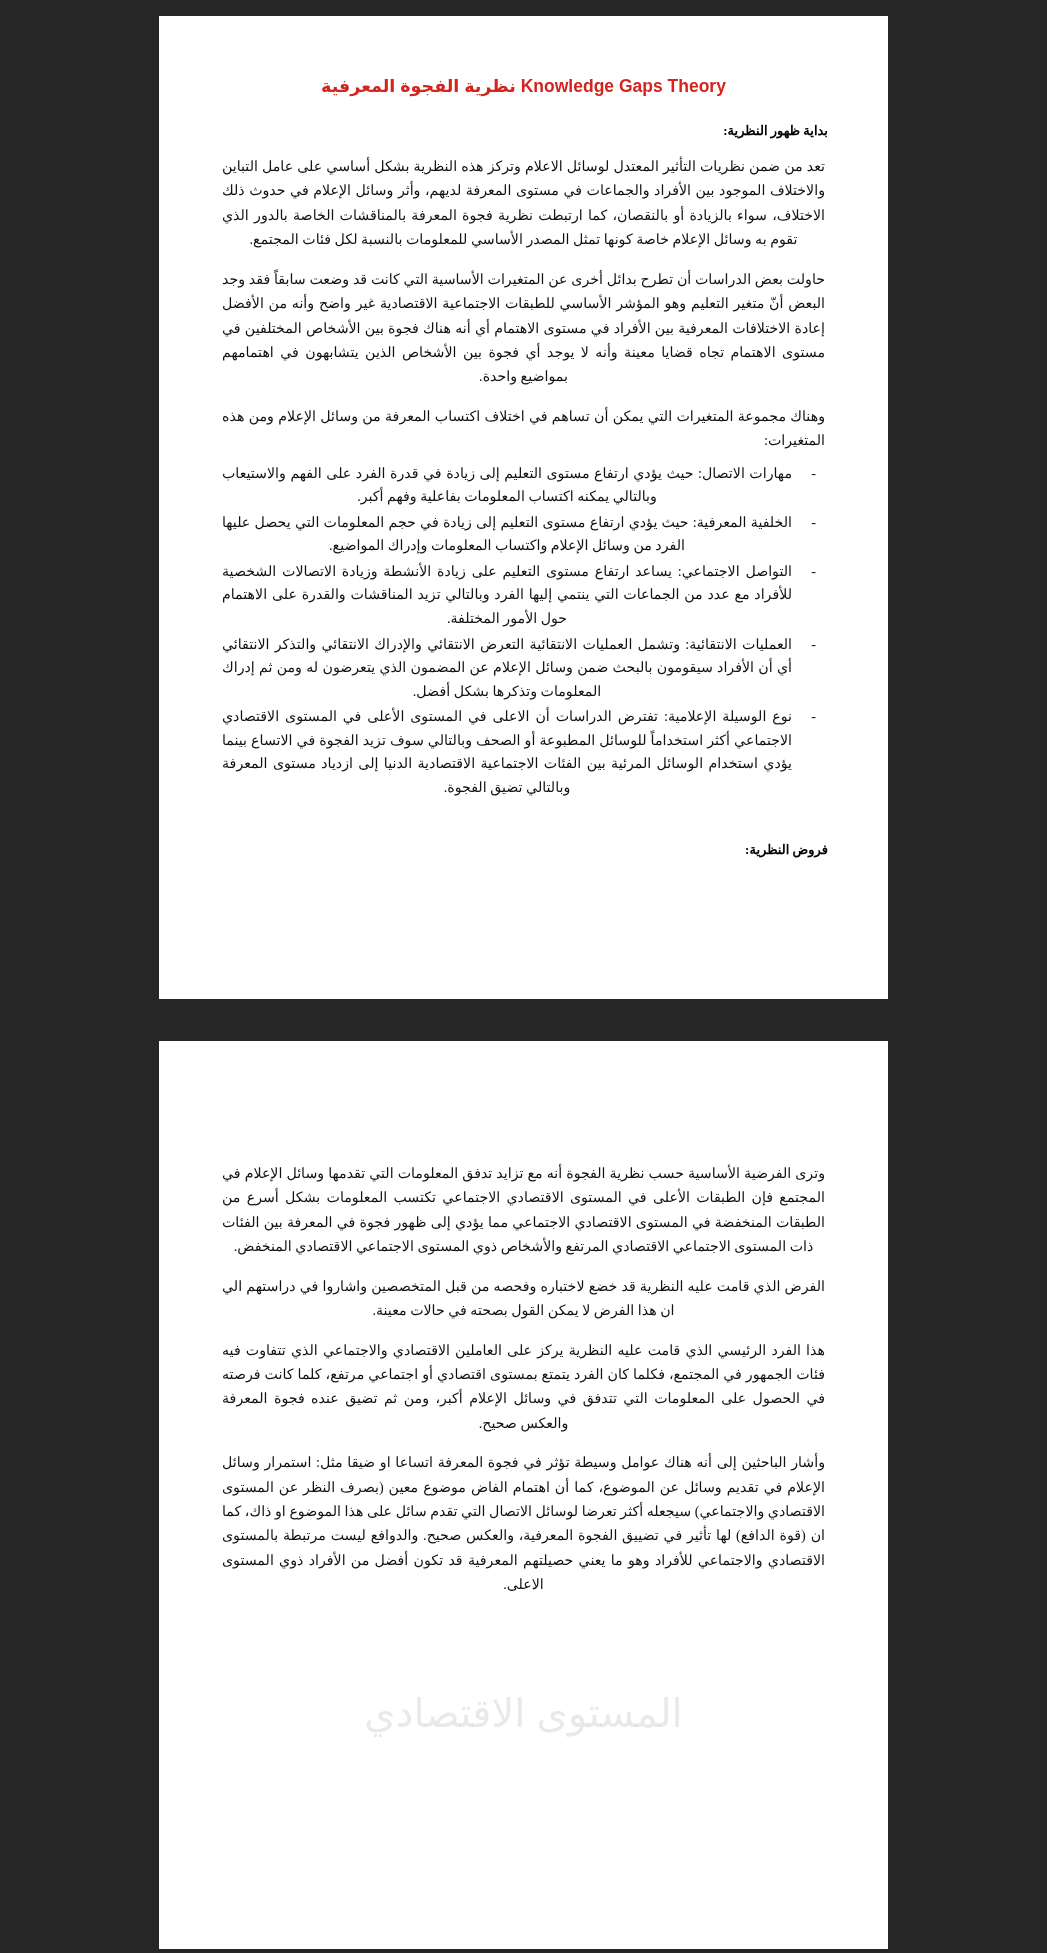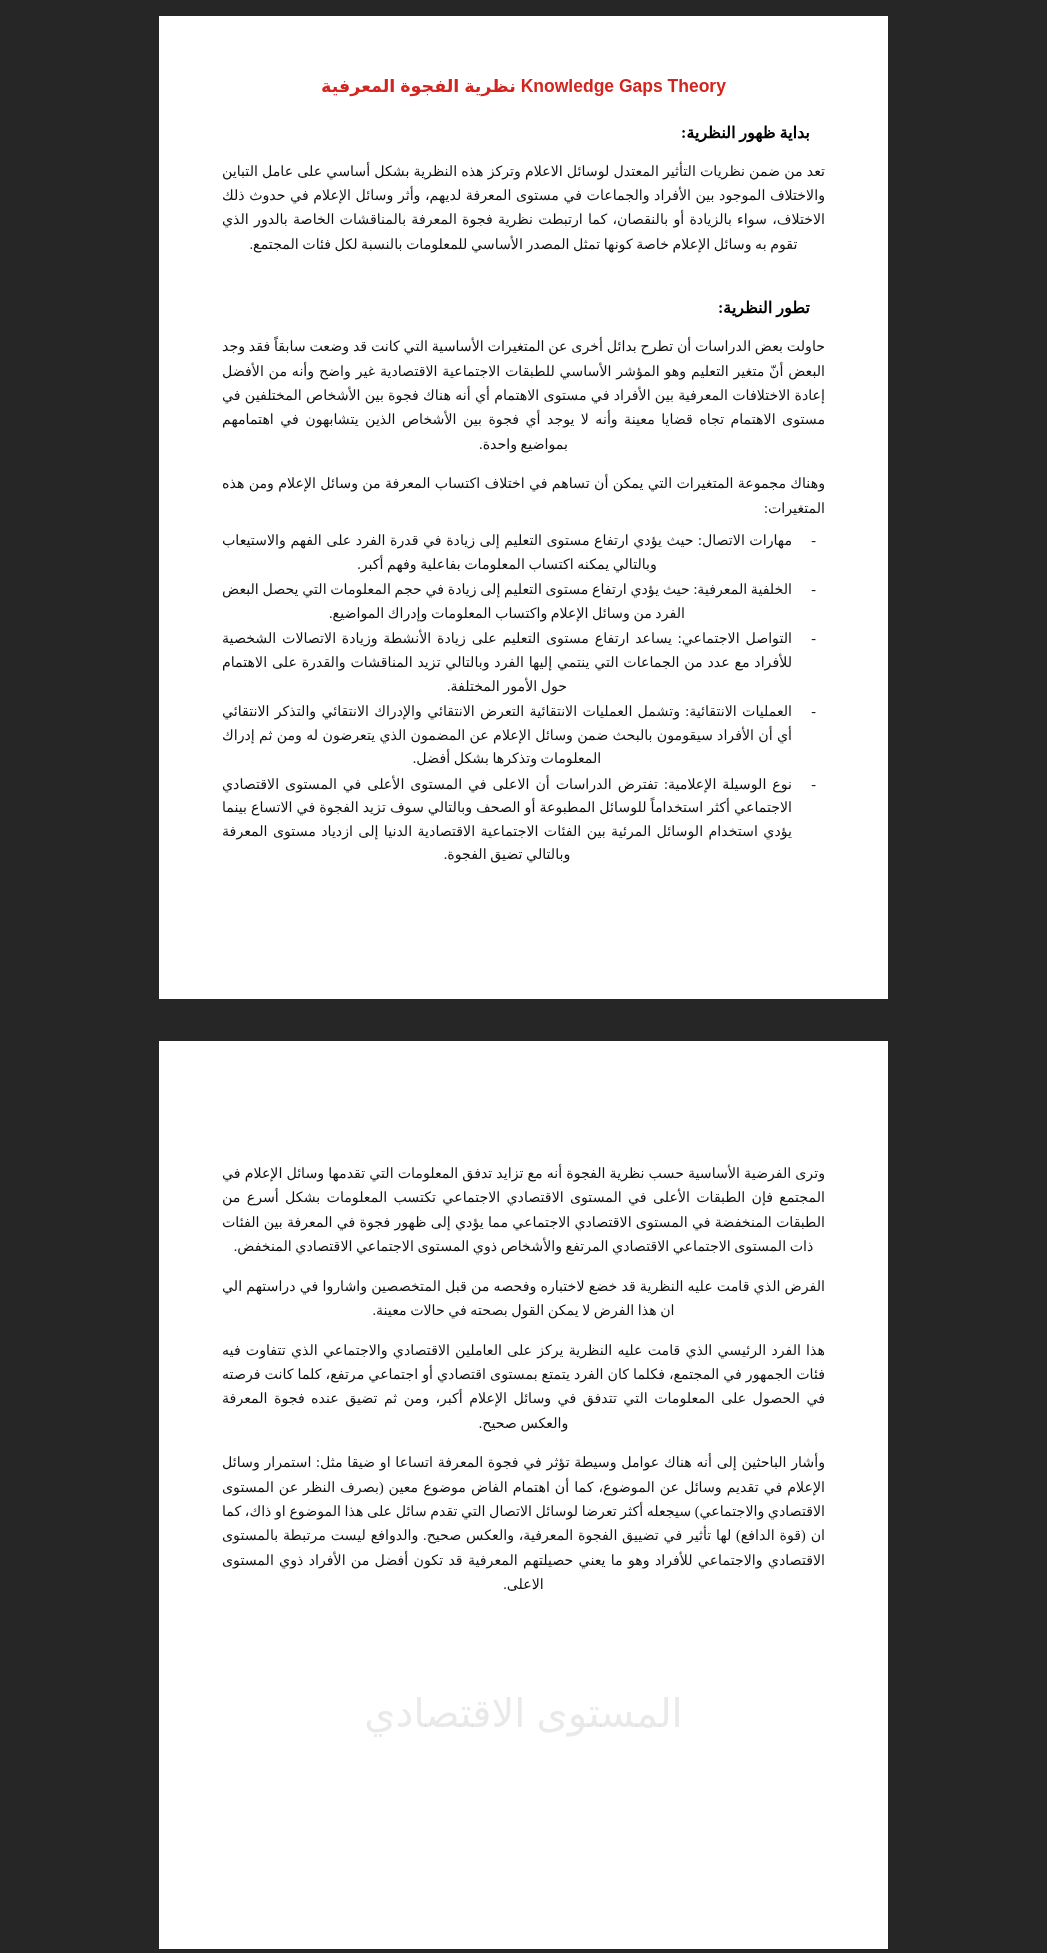--- a/index.html
+++ b/index.html
@@ -64,25 +64,25 @@
     unicode-bidi: embed;
   }
   .doc-title .ar {
     font-family: "Liberation Sans", "DejaVu Sans", sans-serif;
   }
 
   
   .section-heading {
     font-family: "Liberation Serif", "DejaVu Serif", serif;
     font-weight: bold;
-    font-size: 16px;
+    font-size: 13px;
     color: #000000;
     text-align: right;
     direction: rtl;
-    margin: 0 18px 14px 0;
+    margin: 0 0 14px 0;
     line-height: 1.5;
   }
   .section-heading.spaced-top { margin-top: 40px; }
 
   
   .para {
     font-size: 14.2px;
     color: #111111;
     text-align: justify;
     text-align-last: center;
@@ -147,49 +147,49 @@
     <div class="doc-title">
       <span class="en">Knowledge Gaps Theory</span>
       <span class="ar">نظرية الفجوة المعرفية</span>
     </div>
 
     <div class="section-heading">بداية ظهور النظرية:</div>
 
 
     <p class="para">تعد من ضمن نظريات التأثير المعتدل لوسائل الاعلام وتركز هذه النظرية بشكل أساسي على عامل التباين والاختلاف الموجود بين الأفراد والجماعات في مستوى المعرفة لديهم، وأثر وسائل الإعلام في حدوث ذلك الاختلاف، سواء بالزيادة أو بالنقصان، كما ارتبطت نظرية فجوة المعرفة بالمناقشات الخاصة بالدور الذي تقوم به وسائل الإعلام خاصة كونها تمثل المصدر الأساسي للمعلومات بالنسبة لكل فئات المجتمع.</p>
 
-    <div class="section-heading spaced-top">تطور النظرية:</div>
 
     <p class="para">حاولت بعض الدراسات أن تطرح بدائل أخرى عن المتغيرات الأساسية التي كانت قد وضعت سابقاً فقد وجد البعض أنّ متغير التعليم وهو المؤشر الأساسي للطبقات الاجتماعية الاقتصادية غير واضح وأنه من الأفضل إعادة الاختلافات المعرفية بين الأفراد في مستوى الاهتمام أي أنه هناك فجوة بين الأشخاص المختلفين في مستوى الاهتمام تجاه قضايا معينة وأنه لا يوجد أي فجوة بين الأشخاص الذين يتشابهون في اهتمامهم بمواضيع واحدة.</p>
 
     <p class="para last-right tight">وهناك مجموعة المتغيرات التي يمكن أن تساهم في اختلاف اكتساب المعرفة من وسائل الإعلام ومن هذه المتغيرات:</p>
 
     <ul class="bullets">
       <li>
         <span class="dash">-</span>
         <span class="lead">مهارات الاتصال: حيث يؤدي ارتفاع مستوى التعليم إلى زيادة في قدرة الفرد على الفهم والاستيعاب وبالتالي يمكنه اكتساب المعلومات بفاعلية وفهم أكبر.</span>
       </li>
       <li>
         <span class="dash">-</span>
-        <span class="lead">الخلفية المعرفية: حيث يؤدي ارتفاع مستوى التعليم إلى زيادة في حجم المعلومات التي يحصل البعض الفرد من وسائل الإعلام واكتساب المعلومات وإدراك المواضيع.</span>
+        <span class="lead">الخلفية المعرفية: حيث يؤدي ارتفاع مستوى التعليم إلى زيادة في حجم المعلومات التي يحصل عليها الفرد من وسائل الإعلام واكتساب المعلومات وإدراك المواضيع.</span>
       </li>
       <li>
         <span class="dash">-</span>
         <span class="lead">التواصل الاجتماعي: يساعد ارتفاع مستوى التعليم على زيادة الأنشطة وزيادة الاتصالات الشخصية للأفراد مع عدد من الجماعات التي ينتمي إليها الفرد وبالتالي تزيد المناقشات والقدرة على الاهتمام حول الأمور المختلفة.</span>
       </li>
       <li>
         <span class="dash">-</span>
         <span class="lead">العمليات الانتقائية: وتشمل العمليات الانتقائية التعرض الانتقائي والإدراك الانتقائي والتذكر الانتقائي أي أن الأفراد سيقومون بالبحث ضمن وسائل الإعلام عن المضمون الذي يتعرضون له ومن ثم إدراك المعلومات وتذكرها بشكل أفضل.</span>
       </li>
       <li>
         <span class="dash">-</span>
         <span class="lead">نوع الوسيلة الإعلامية: تفترض الدراسات أن الاعلى في المستوى الأعلى في المستوى الاقتصادي الاجتماعي أكثر استخداماً للوسائل المطبوعة أو الصحف وبالتالي سوف تزيد الفجوة في الاتساع بينما يؤدي استخدام الوسائل المرئية بين الفئات الاجتماعية الاقتصادية الدنيا إلى ازدياد مستوى المعرفة وبالتالي تضيق الفجوة.</span>
       </li>
     </ul>
 
+    <div class="section-heading spaced-top">فروض النظرية:</div>
 
   </div>
 
   <div class="page page-2">
 
     <div class="watermark">المستوى الاقتصادي</div>
 
     <p class="para">وترى الفرضية الأساسية حسب نظرية الفجوة أنه مع تزايد تدفق المعلومات التي تقدمها وسائل الإعلام في المجتمع فإن الطبقات الأعلى في المستوى الاقتصادي الاجتماعي تكتسب المعلومات بشكل أسرع من الطبقات المنخفضة في المستوى الاقتصادي الاجتماعي مما يؤدي إلى ظهور فجوة في المعرفة بين الفئات ذات المستوى الاجتماعي الاقتصادي المرتفع والأشخاص ذوي المستوى الاجتماعي الاقتصادي المنخفض.</p>
 
     <p class="para">الفرض الذي قامت عليه النظرية قد خضع لاختباره وفحصه من قبل المتخصصين واشاروا في دراستهم الي ان هذا الفرض لا يمكن القول بصحته في حالات معينة.</p>

